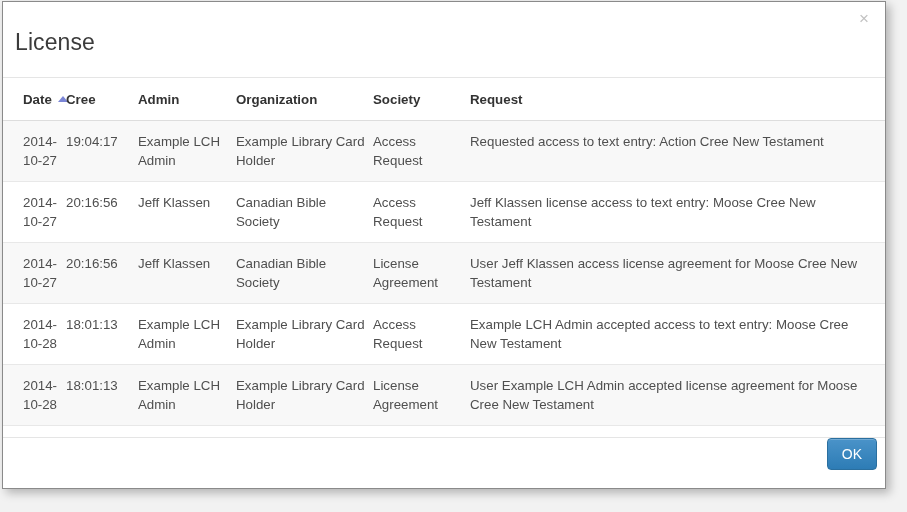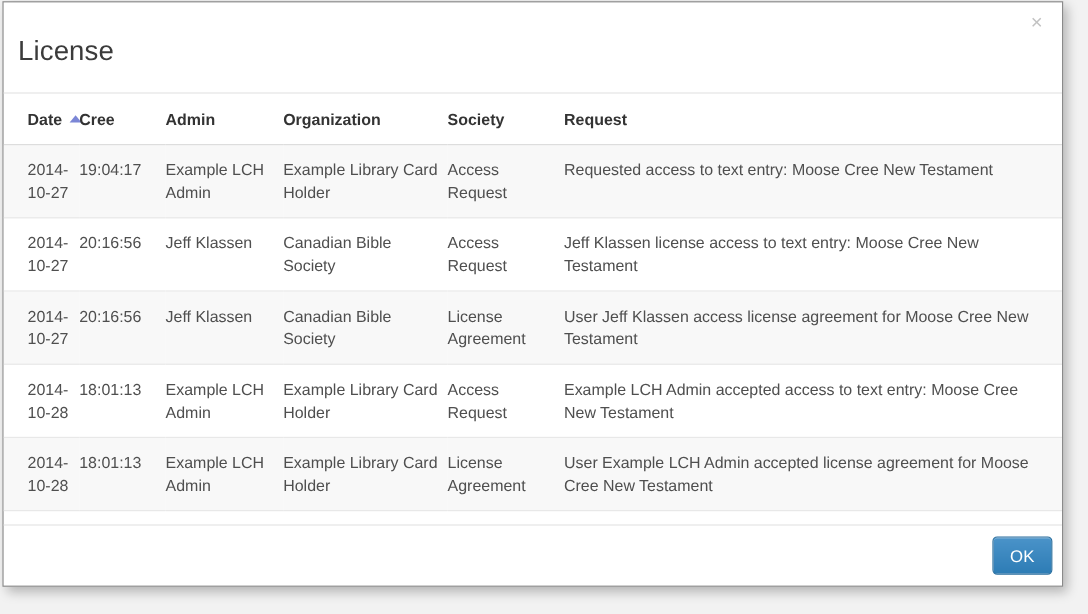--- a/index.html
+++ b/index.html
@@ -128,21 +128,21 @@
   .col-act   { width: 97px; }
   .col-det   { width: auto; }
 
   
   .modal-footer {
     flex: 0 0 51px;
     height: 51px;
     border-top: 1px solid #e5e5e5;
     box-sizing: border-box;
     display: flex;
-    align-items: center;
+    align-items: flex-start;
     justify-content: flex-end;
     padding-right: 8px;
   }
   .ok-btn {
     min-width: 46px;
     height: 32px;
     padding: 0 14px;
     font-size: 14px;
     font-family: "Liberation Sans", sans-serif;
     color: #ffffff;
@@ -185,21 +185,21 @@
           <th>Request</th>
         </tr>
       </thead>
       <tbody>
         <tr>
           <td>2014-10-27</td>
           <td>19:04:17</td>
           <td>Example LCH Admin</td>
           <td>Example Library Card Holder</td>
           <td>Access Request</td>
-          <td>Requested access to text entry: Moose Cree New Testament</td>
+          <td>Requested access to text entry: Action Cree New Testament</td>
         </tr>
         <tr>
           <td>2014-10-27</td>
           <td>20:16:56</td>
           <td>Jeff Klassen</td>
           <td>Canadian Bible Society</td>
           <td>Access Request</td>
           <td>Jeff Klassen license access to text entry: Moose Cree New Testament</td>
         </tr>
         <tr>

